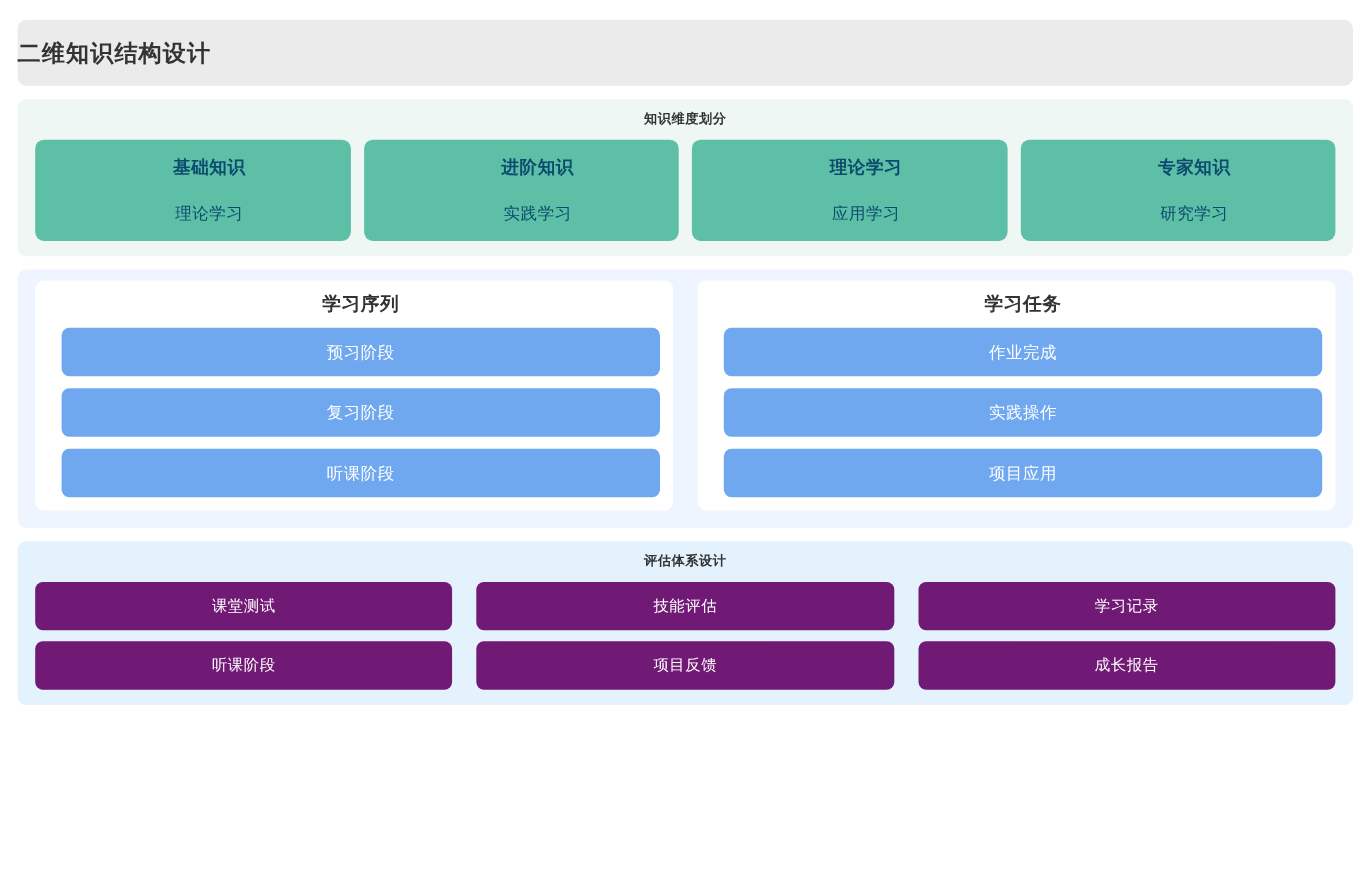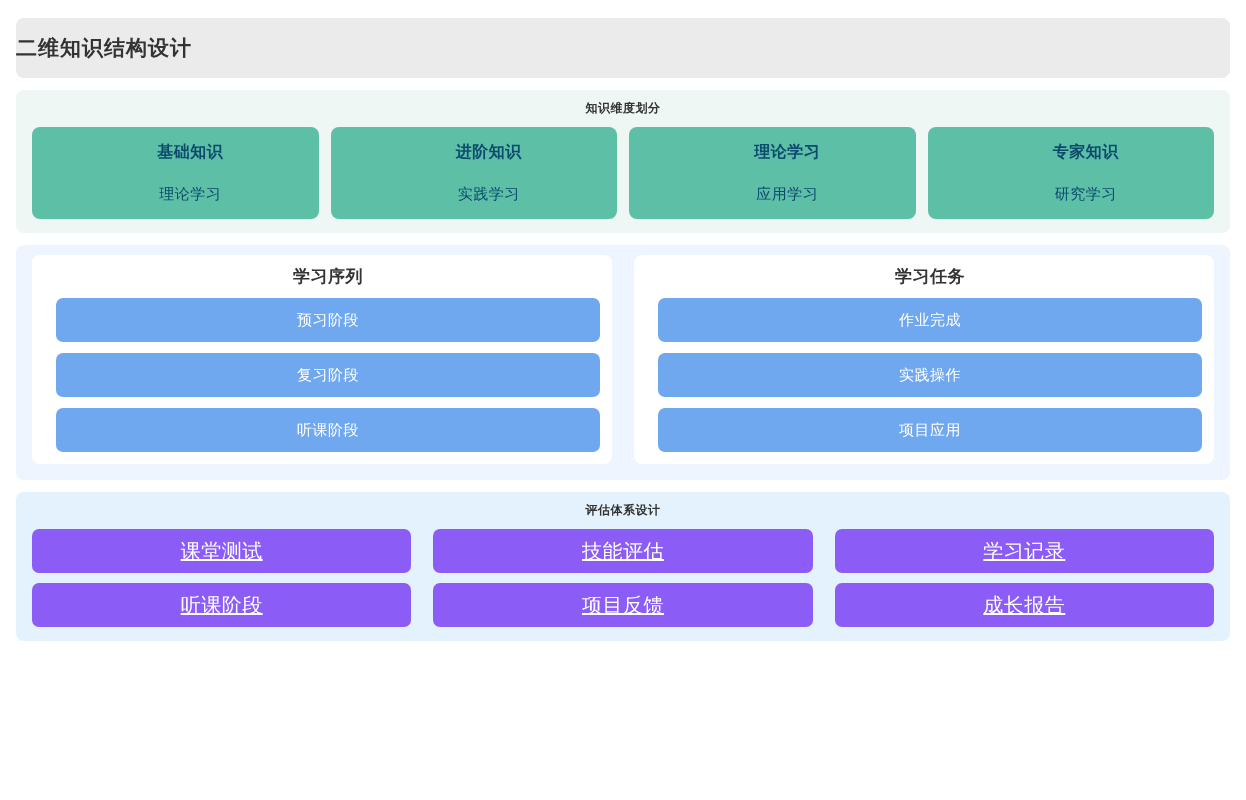--- a/index.html
+++ b/index.html
@@ -133,30 +133,29 @@
   .section-eval {
     background: #e3f2fc;
     padding-bottom: 14px;
   }
   .eval-grid {
     display: grid;
     grid-template-columns: repeat(3, 1fr);
     gap: 10px 22px;
   }
   .eval-item {
-    background: #8b5cf6;
+    background: #701a75;
     border-radius: 7px;
     height: 44px;
     display: flex;
     align-items: center;
     justify-content: center;
     color: #ffffff;
-    font-size: 20px;
-    letter-spacing: 0.5px;
-    text-decoration: underline;
+    font-size: 14px;
+    letter-spacing: 0.5px;
   }
 </style>
 </head>
 <body>
 
 <div class="page">
 
   <div class="title-bar">
     <span class="title-text">二维知识结构设计</span>
   </div>

